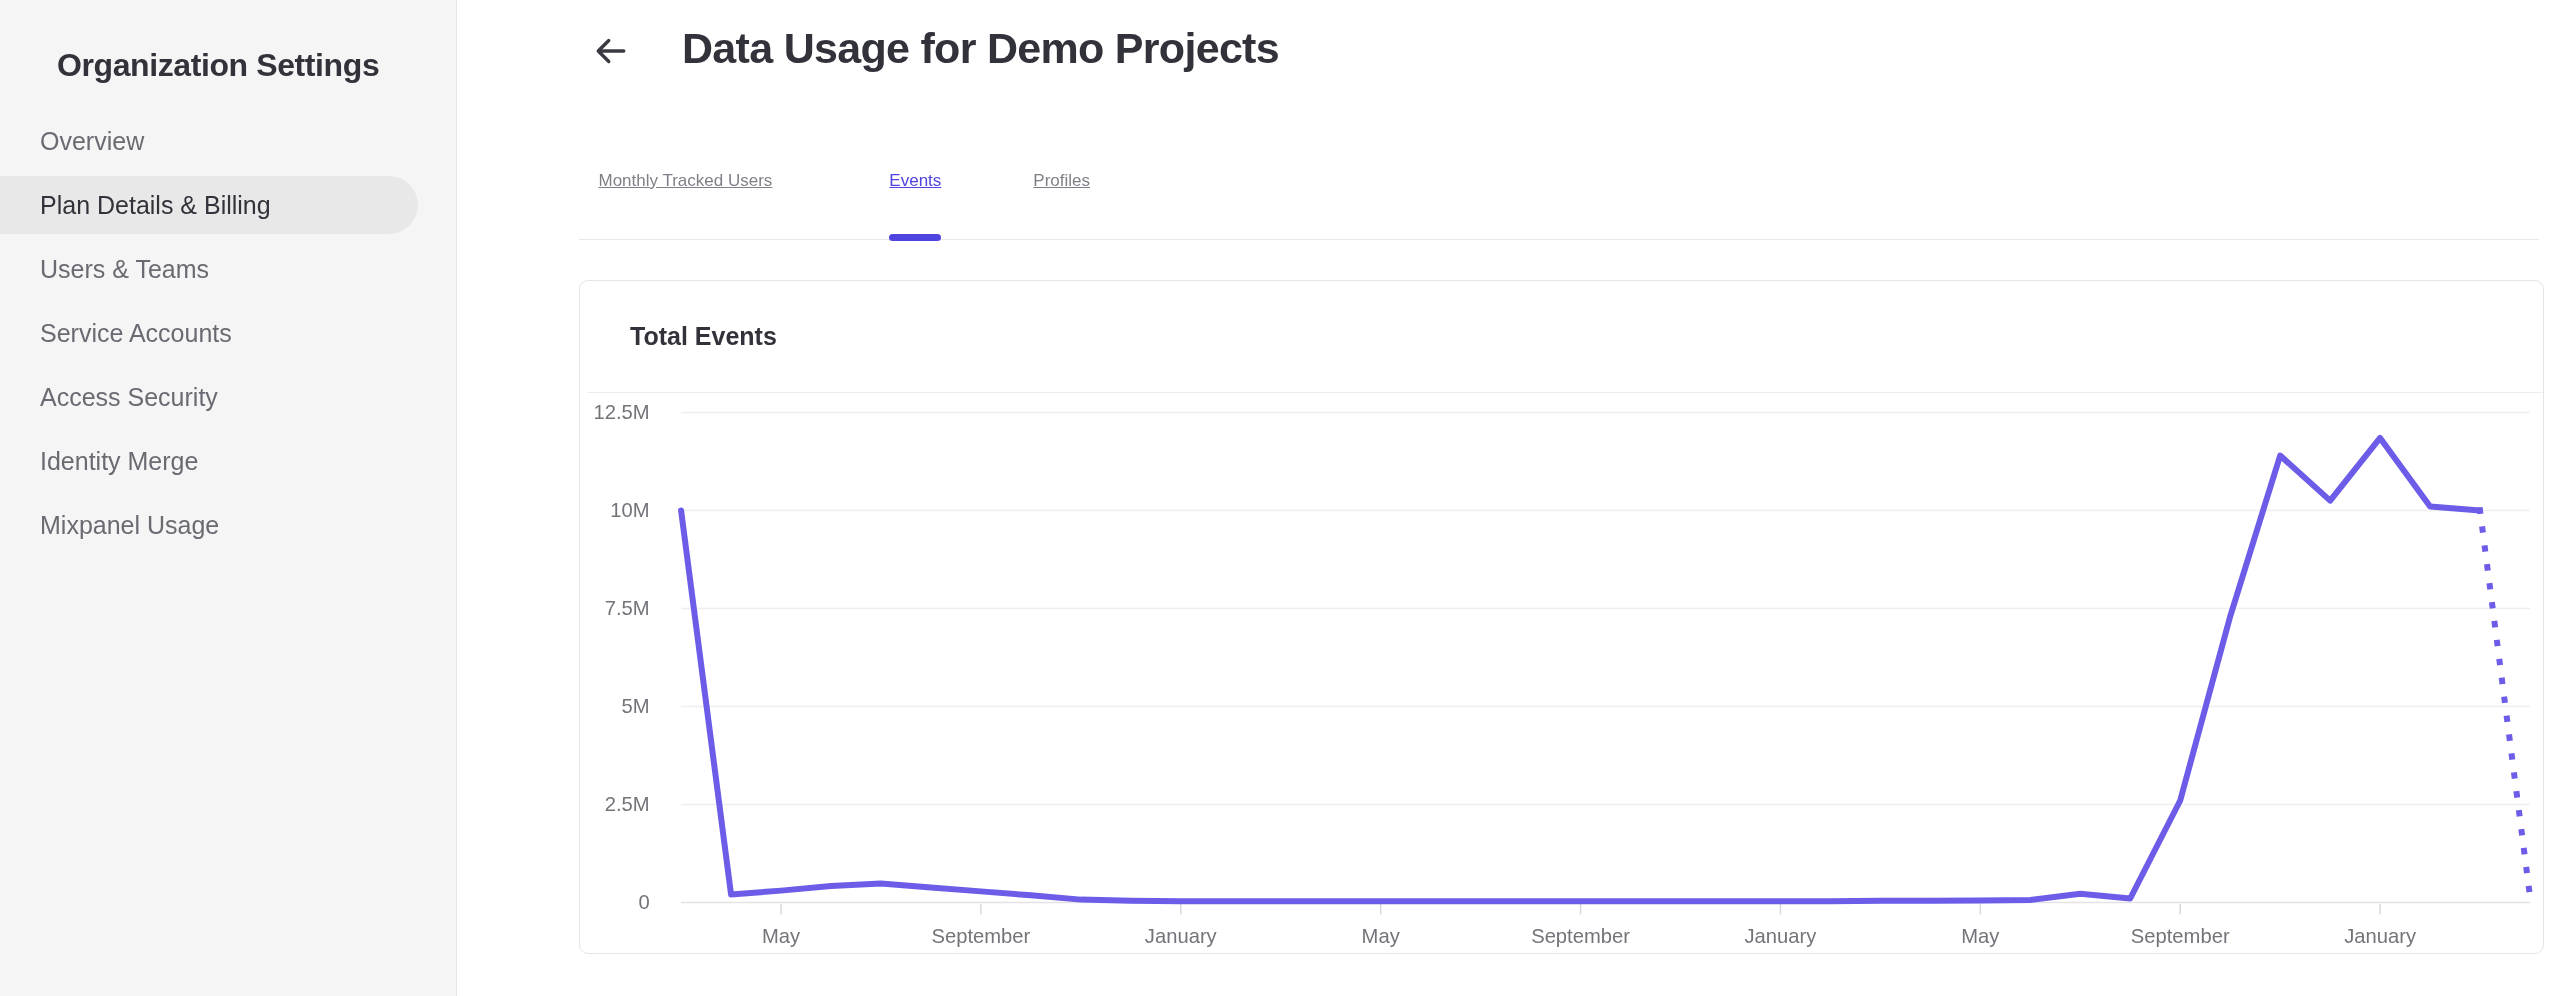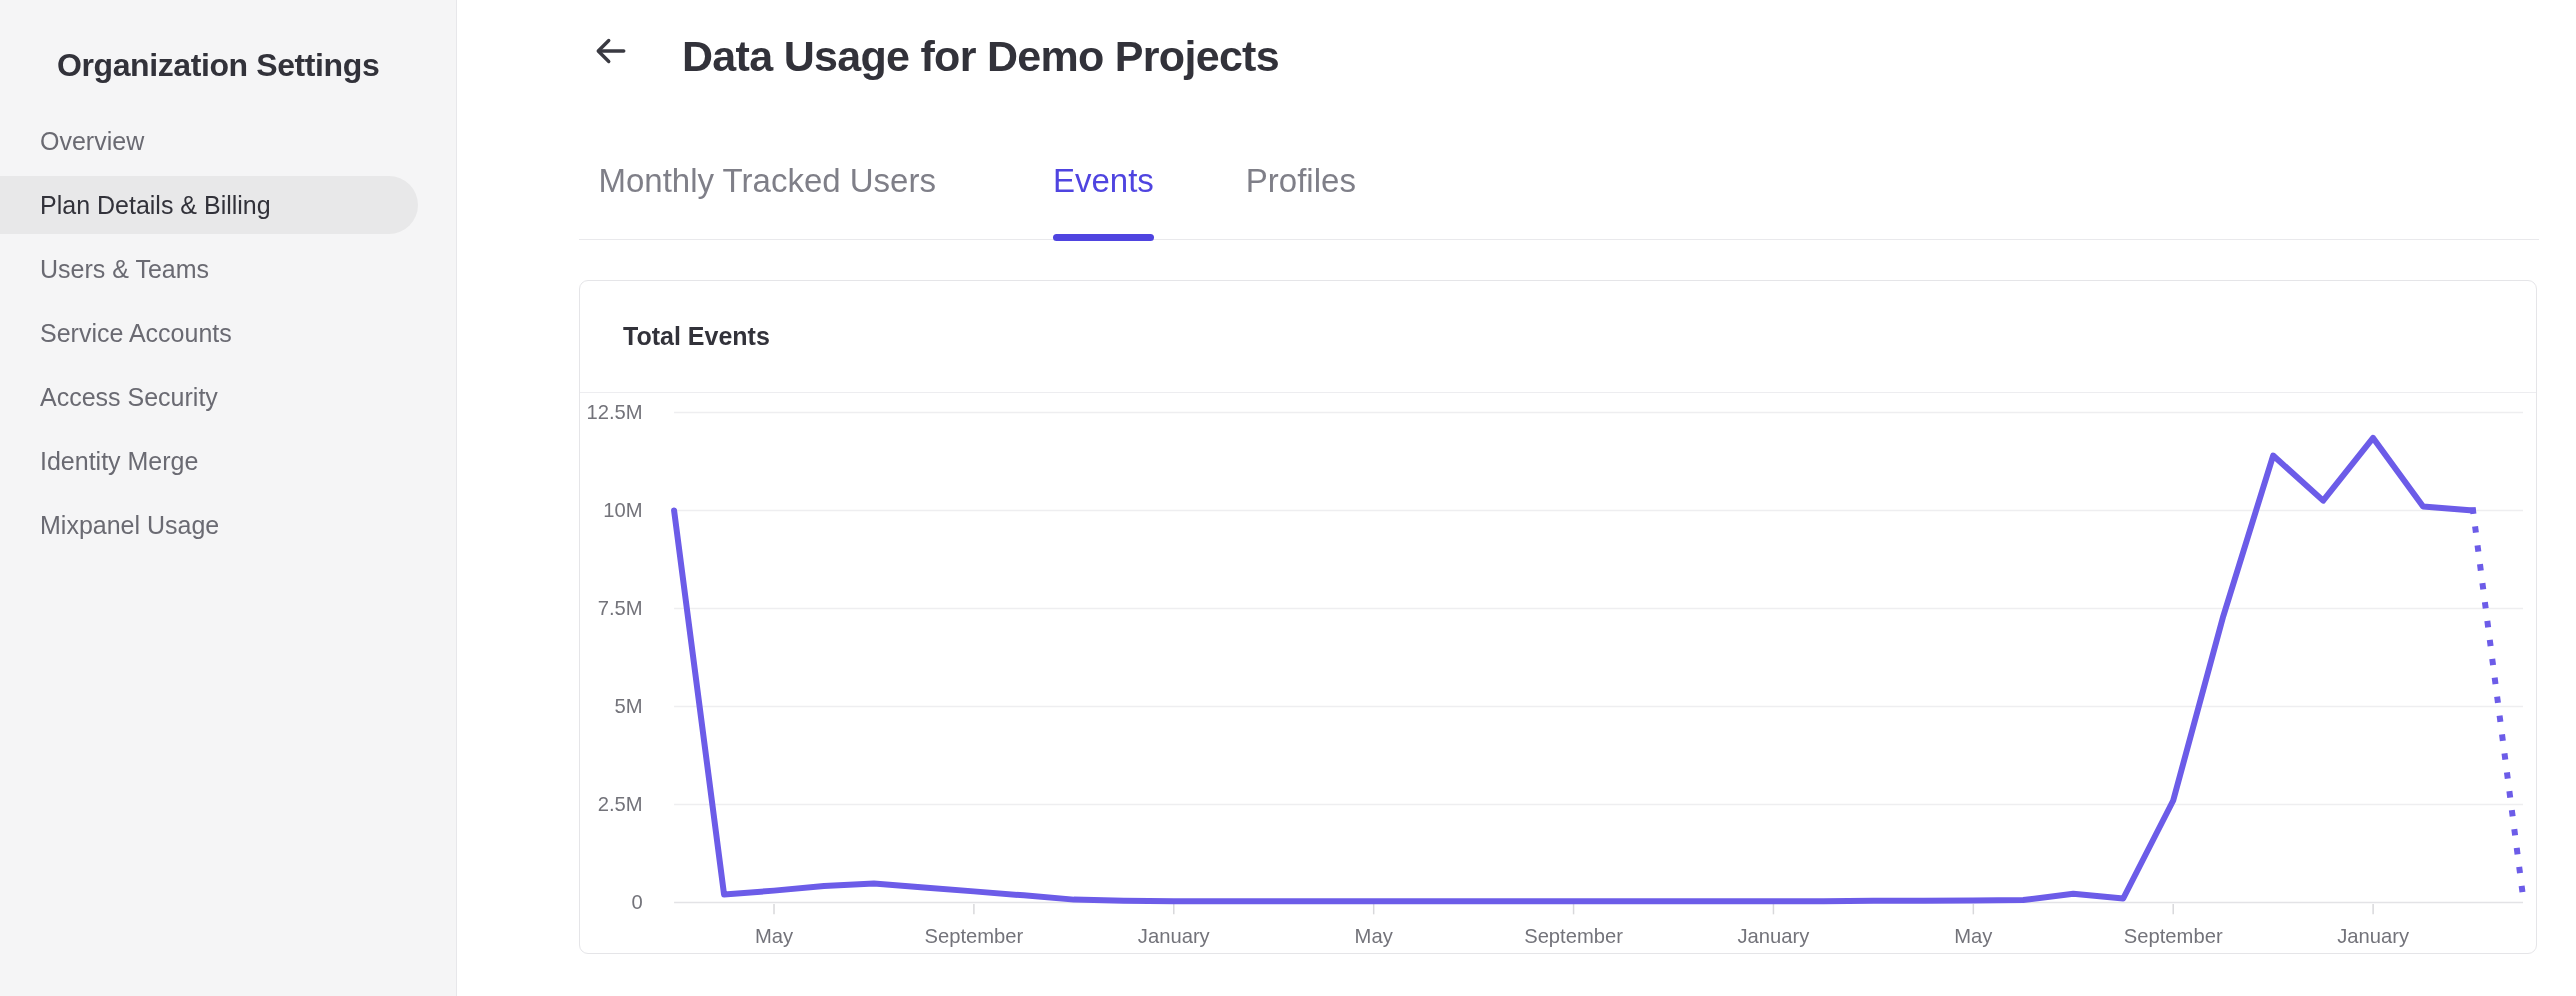--- a/index.html
+++ b/index.html
@@ -30,41 +30,41 @@
   .nav-item.active .pill{background:#e8e8e9;}
   .nav-item .lbl{position:relative;padding-left:40px;z-index:1;}
   .nav-item.active{color:#32323a;font-weight:500;}
   
   .main{position:absolute;left:457px;top:0;width:2119px;height:997px;}
   .back-btn{
     position:absolute;left:136px;top:33px;width:36px;height:36px;
     background:none;border:none;padding:0;cursor:pointer;
   }
   .page-title{
-    position:absolute;left:225px;top:32px;margin:0;
+    position:absolute;left:225px;top:24px;margin:0;
     font-size:43px;font-weight:700;color:#32323a;letter-spacing:-0.7px;white-space:nowrap;
   }
   
   .tabs-bar{
     position:absolute;left:122px;top:139px;width:1960px;height:100px;
     border-bottom:1.5px solid #e9e9ec;box-sizing:content-box;display:flex;
   }
   .tab{
     position:relative;height:100px;padding-top:27px;box-sizing:border-box;
-    font-size:33px;line-height:30px;color:#7f7f88;cursor:pointer;white-space:nowrap;
+    font-size:17px;line-height:30px;color:#7f7f88;cursor:pointer;white-space:nowrap;text-decoration:underline;
   }
   .tab.active{color:var(--accent);font-weight:500;}
   .tab.active::after{
     content:"";position:absolute;left:0;right:0;bottom:-1.5px;height:6.7px;
     border-radius:3.7px;background:var(--accent);
   }
   
   .card{
     position:absolute;left:122px;top:280px;width:1956px;height:672px;
-    border:1.5px solid #e5e5e8;border-radius:9px;background:#fff;
+    border:1.5px solid #e5e5e8;border-radius:9px;background:#fff;padding-left:7px;
   }
   .card-header{
     height:111px;border-bottom:1.5px solid #ededf0;display:flex;align-items:center;
   }
   .card-title{
     margin:0;padding-left:43px;font-size:25px;font-weight:700;color:#32323a;
   }
   .chart-svg{display:block;width:1953px;height:558px;margin:0 1.5px;}
   .chart-svg text{font-family:"Liberation Sans","DejaVu Sans",sans-serif;}
 </style>

